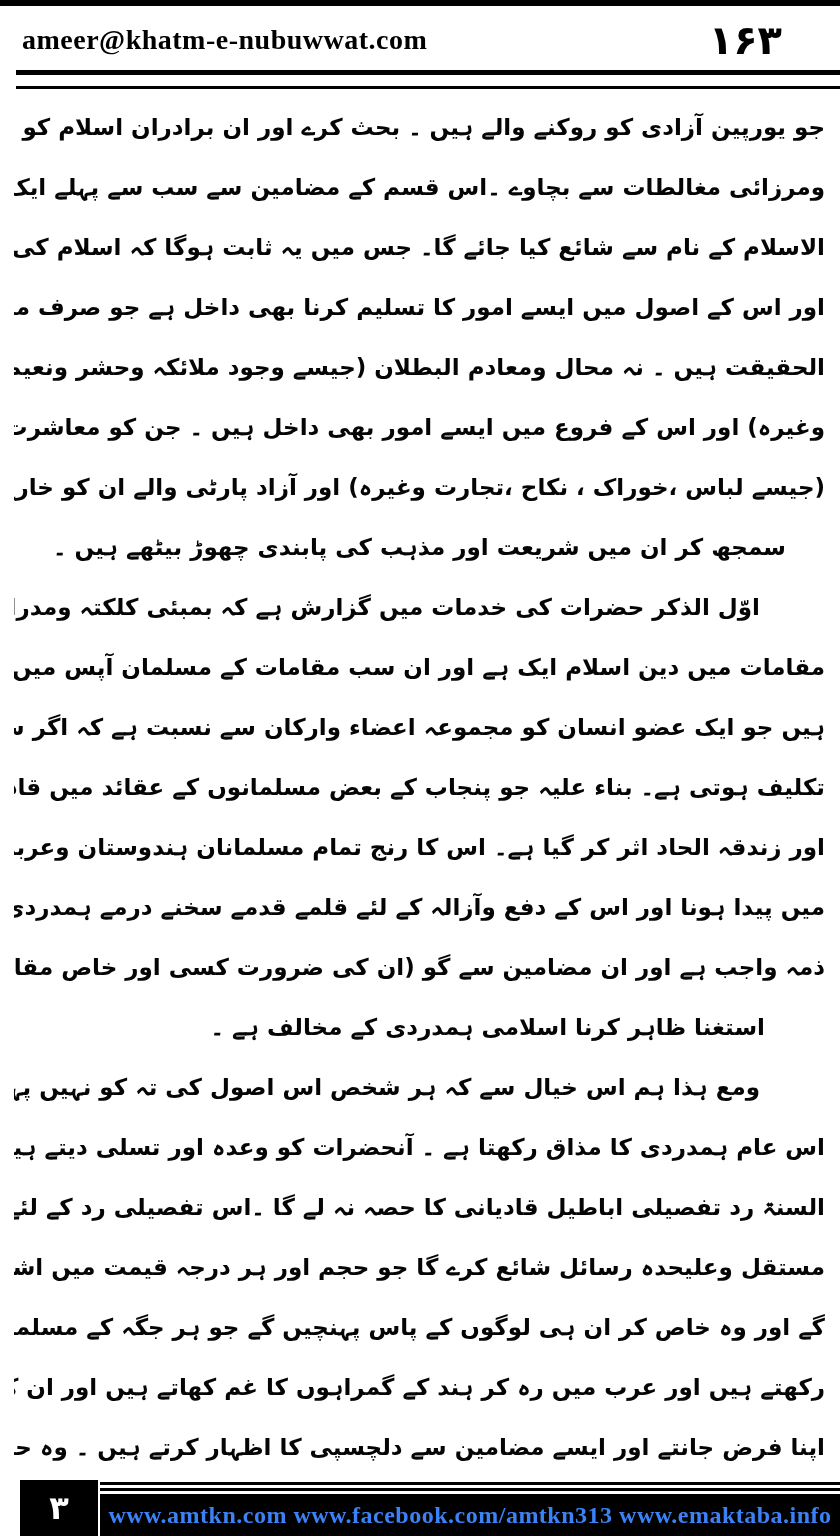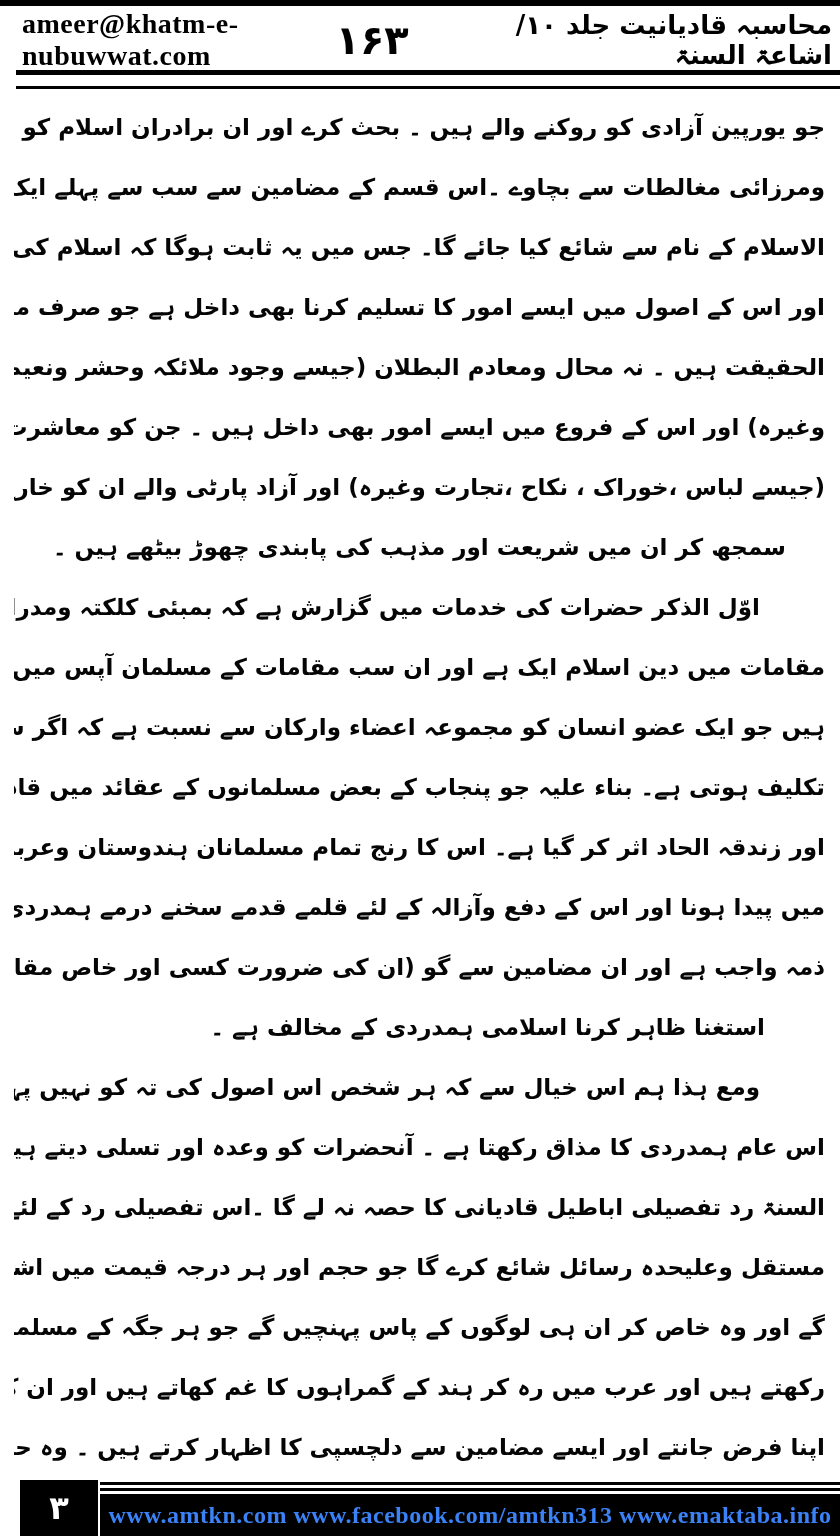--- a/index.html
+++ b/index.html
@@ -137,21 +137,20 @@
 </head>
 <body>
 
 <div class="page">
 
   <div class="top-edge-bar"></div>
 
   <div class="header">
     <span class="header-email">ameer@khatm-e-nubuwwat.com</span>
     <span class="header-page-number">۱۶۳</span>
-    <span class="header-title">محاسبہ قادیانیت جلد ۱۰/ اشاعۃ السنۃ</span>
   </div>
 
   <div class="header-rule"></div>
 
   <div class="body-text">
     <div class="line">جو یورپین آزادی کو روکنے والے ہیں ۔ بحث کرے اور ان برادران اسلام کو نیچری</div>
     <div class="line">ومرزائی مغالطات سے بچاوے ۔اس قسم کے مضامین سے سب سے پہلے ایک مضمون شجرة</div>
     <div class="line">الاسلام کے نام سے شائع کیا جائے گا۔ جس میں یہ ثابت ہوگا کہ اسلام کی کیا حقیقت ہے</div>
     <div class="line">اور اس کے اصول میں ایسے امور کا تسلیم کرنا بھی داخل ہے جو صرف مجہول الکنہ غیر معلوم</div>
     <div class="line">الحقیقت ہیں ۔ نہ محال ومعادم البطلان (جیسے وجود ملائکہ وحشر ونعیم وآلام جسمانی اخروی</div>

